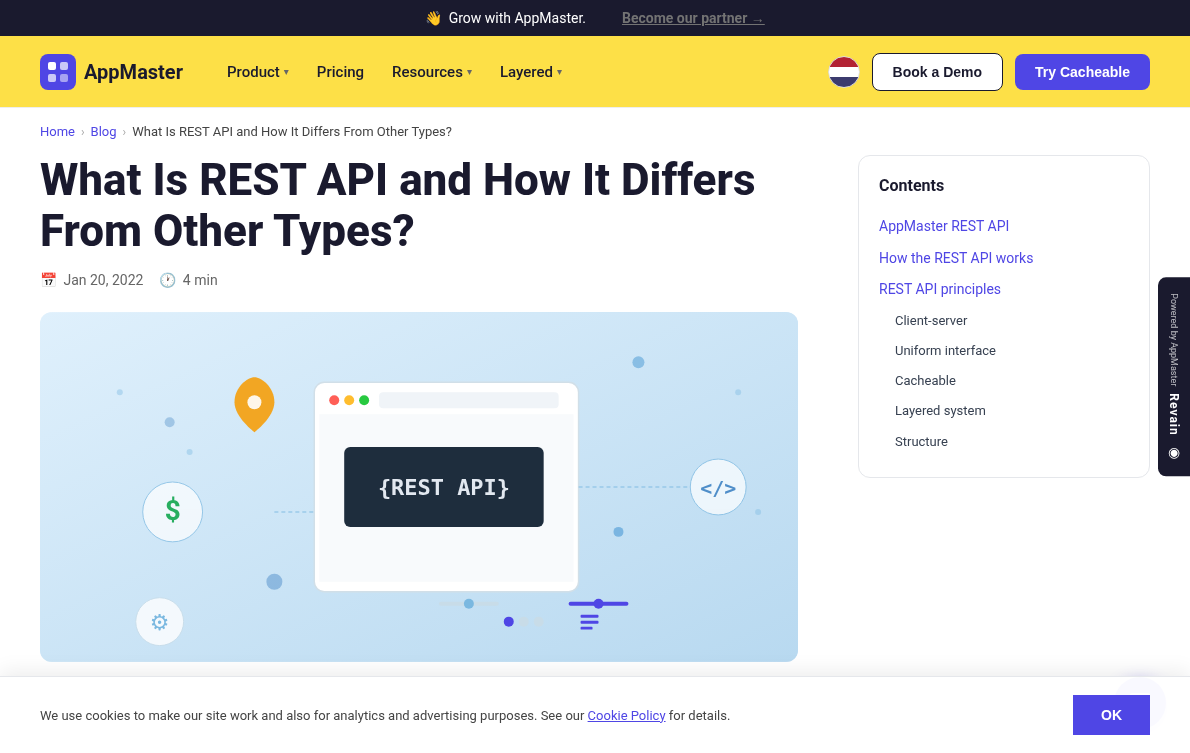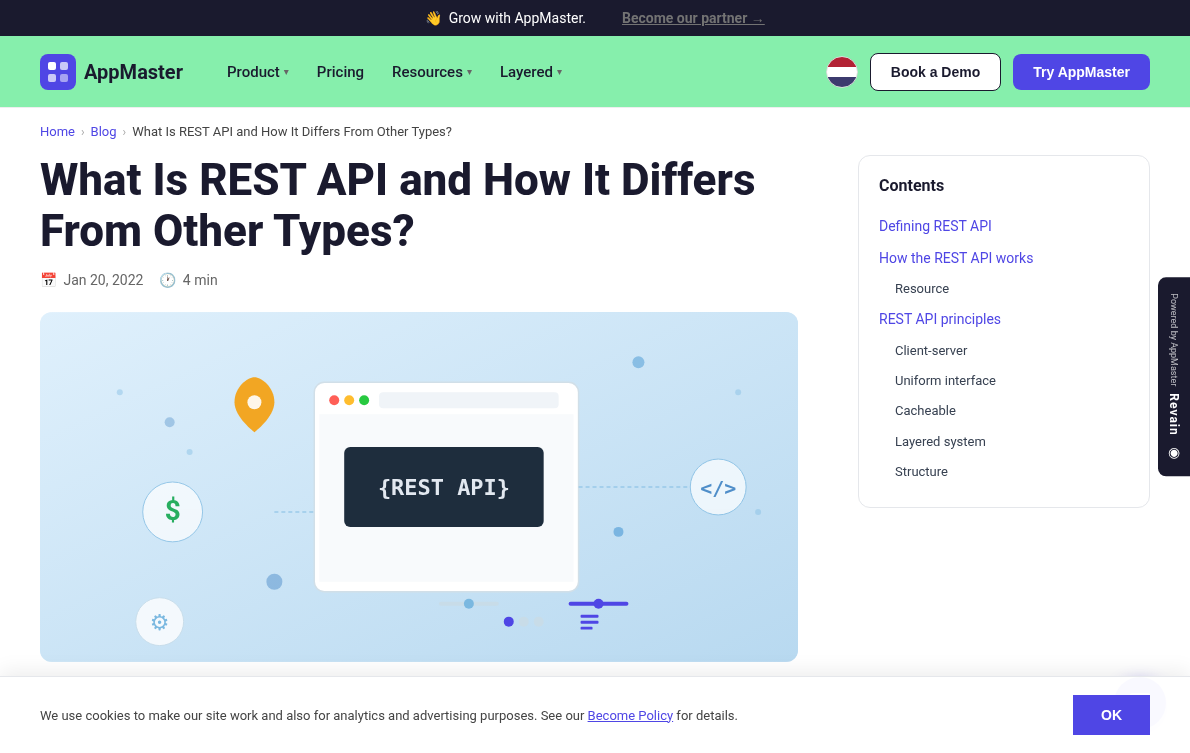--- a/index.html
+++ b/index.html
@@ -20,21 +20,21 @@
     .top-banner a {
       color: #737373;
       font-weight: 700;
       text-decoration: underline;
       cursor: pointer;
       padding-left: 30px;
     }
 
     
     header {
-      background: #86efac;
+      background: #fde047;
       border-bottom: 1px solid #eee;
       padding: 0 40px;
       height: 72px;
       display: flex;
       align-items: center;
       justify-content: space-between;
       position: sticky;
       top: 0;
       z-index: 100;
     }
@@ -366,21 +366,21 @@
         <span class="nav-arrow">▾</span>
       </div>
     </nav>
   </div>
 
   <div class="header-right">
     <button class="flag-btn">
       <div class="flag-circle"></div>
     </button>
     <button class="btn-demo">Book a Demo</button>
-    <button class="btn-try">Try AppMaster</button>
+    <button class="btn-try">Try Cacheable</button>
   </div>
 </header>
 
 <div class="breadcrumb">
   <a>Home</a>
   <span class="breadcrumb-sep">›</span>
   <a>Blog</a>
   <span class="breadcrumb-sep">›</span>
   <span class="breadcrumb-current">What Is REST API and How It Differs From Other Types?</span>
 </div>
@@ -463,23 +463,22 @@
         <rect x="542" y="309" width="18" height="3" rx="1" fill="#4f46e5"></rect>
         <rect x="542" y="315" width="12" height="3" rx="1" fill="#4f46e5"></rect>
       </svg>
     </div>
   </div>
 
   <div class="sidebar">
     <div class="toc-container">
       <h3 class="toc-title">Contents</h3>
 
-      <div class="toc-item">Defining REST API</div>
+      <div class="toc-item">AppMaster REST API</div>
       <div class="toc-item">How the REST API works</div>
-      <div class="toc-item indent">Resource</div>
       <div class="toc-item">REST API principles</div>
       <div class="toc-item indent">Client-server</div>
       <div class="toc-item indent">Uniform interface</div>
       <div class="toc-item indent">Cacheable</div>
       <div class="toc-item indent">Layered system</div>
       <div class="toc-item indent">Structure</div>
     </div>
   </div>
 </div>
 
@@ -490,16 +489,16 @@
 </div>
 
 <div class="chat-button">
   <svg width="24" height="24" viewBox="0 0 24 24" fill="none">
     <path d="M20 2H4C2.9 2 2 2.9 2 4V22L6 18H20C21.1 18 22 17.1 22 16V4C22 2.9 21.1 2 20 2Z" fill="white"></path>
   </svg>
 </div>
 
 <div class="cookie-banner">
   <p class="cookie-text">
-    We use cookies to make our site work and also for analytics and advertising purposes. See our <a>Become Policy</a> for details.
+    We use cookies to make our site work and also for analytics and advertising purposes. See our <a>Cookie Policy</a> for details.
   </p>
   <button class="btn-ok">OK</button>
 </div>
 
 </body></html>

